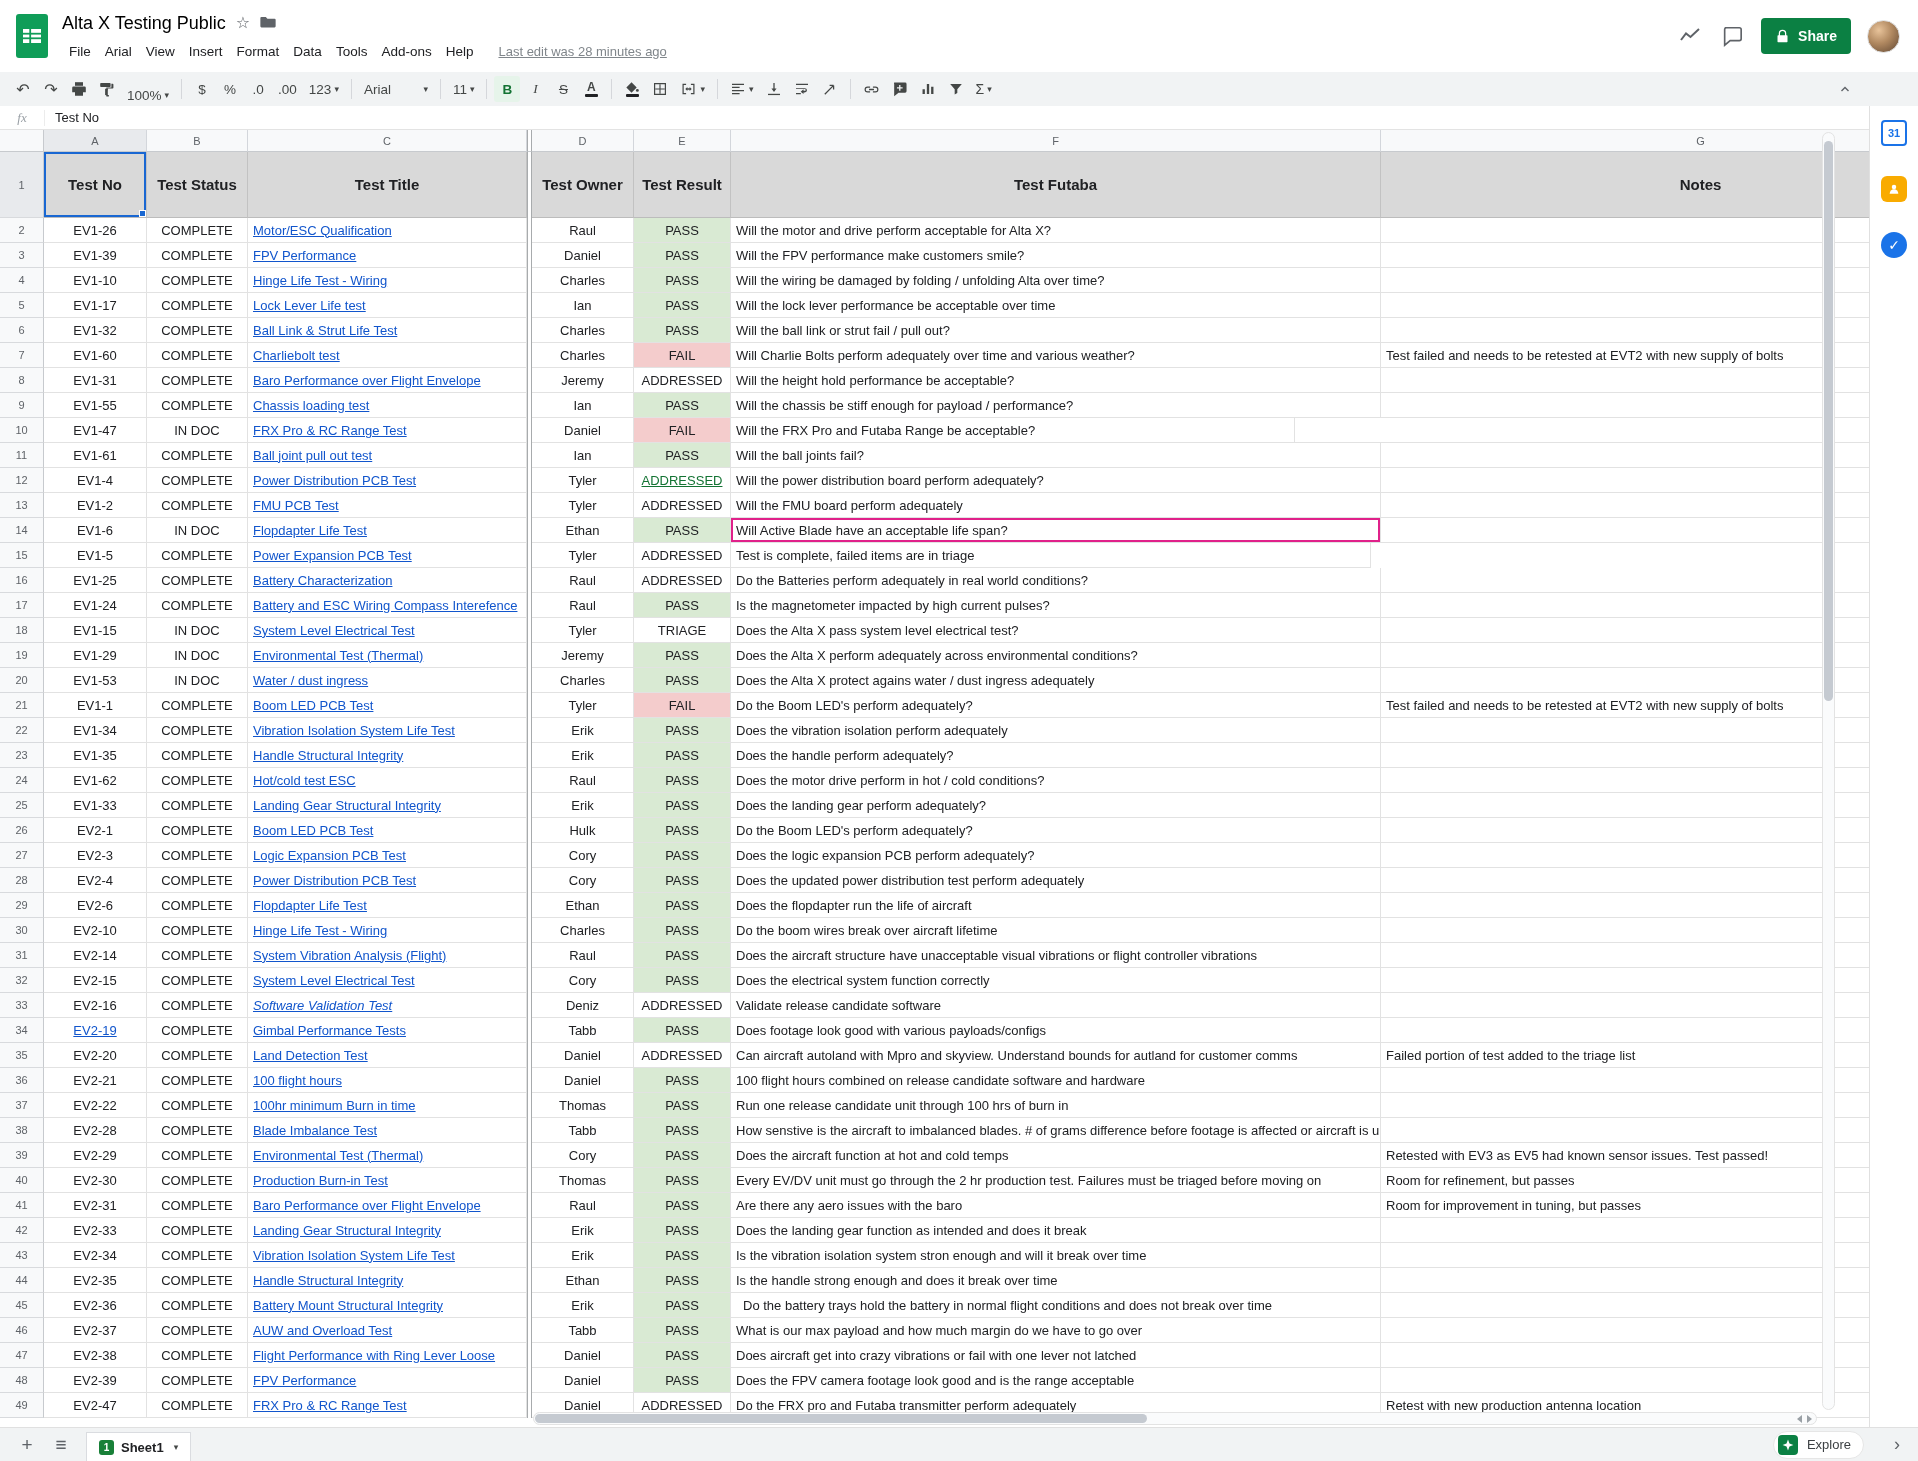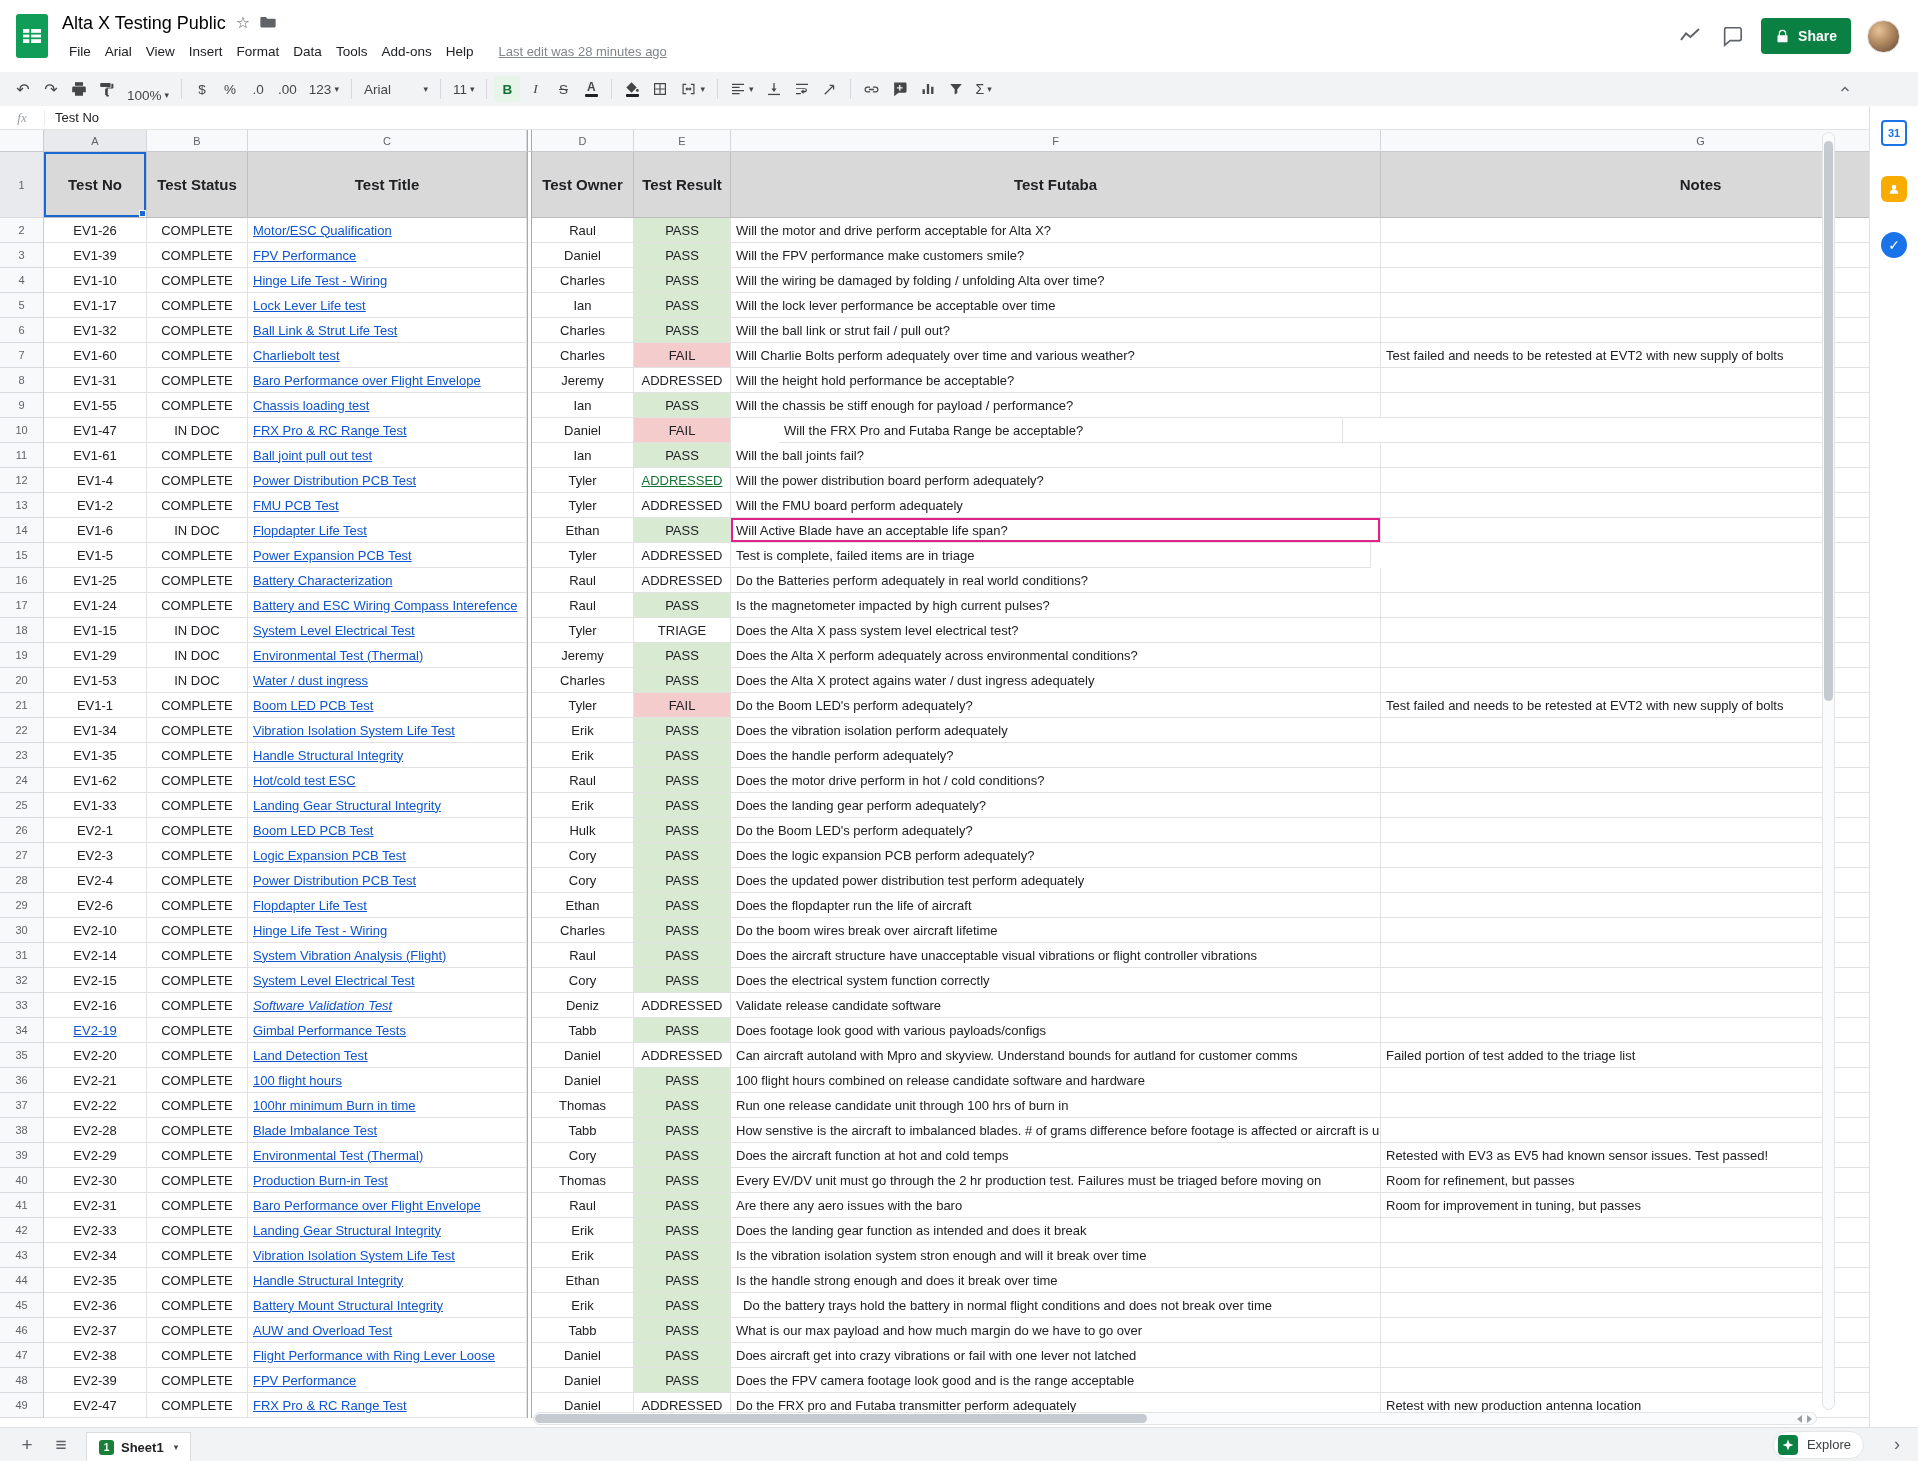--- a/index.html
+++ b/index.html
@@ -442,21 +442,21 @@
           <div class="cell al-l" style="width: 640px;"></div>
         </div>
         <div class="grow">
           <div class="rh">10</div>
           <div class="cell al-c" style="width: 103px;">EV1-47</div>
           <div class="cell al-c" style="width: 101px;">IN DOC</div>
           <div class="cell al-l link" style="width: 279px;">FRX Pro &amp; RC Range Test</div>
           <div class="cell colsp-body"></div>
           <div class="cell al-c" style="width: 102px;">Daniel</div>
           <div class="cell al-c bg-fail" style="width: 97px;">FAIL</div>
-          <div class="cell al-l" style="width: 564px; margin-left: 48px;">Will the FRX Pro and Futaba Range be acceptable?</div>
+          <div class="cell al-l" style="width: 564px;">Will the FRX Pro and Futaba Range be acceptable?</div>
           <div class="cell al-l" style="width: 640px;"></div>
         </div>
         <div class="grow">
           <div class="rh">11</div>
           <div class="cell al-c" style="width: 103px;">EV1-61</div>
           <div class="cell al-c" style="width: 101px;">COMPLETE</div>
           <div class="cell al-l link" style="width: 279px;">Ball joint pull out test</div>
           <div class="cell colsp-body"></div>
           <div class="cell al-c" style="width: 102px;">Ian</div>
           <div class="cell al-c bg-pass" style="width: 97px;">PASS</div>

